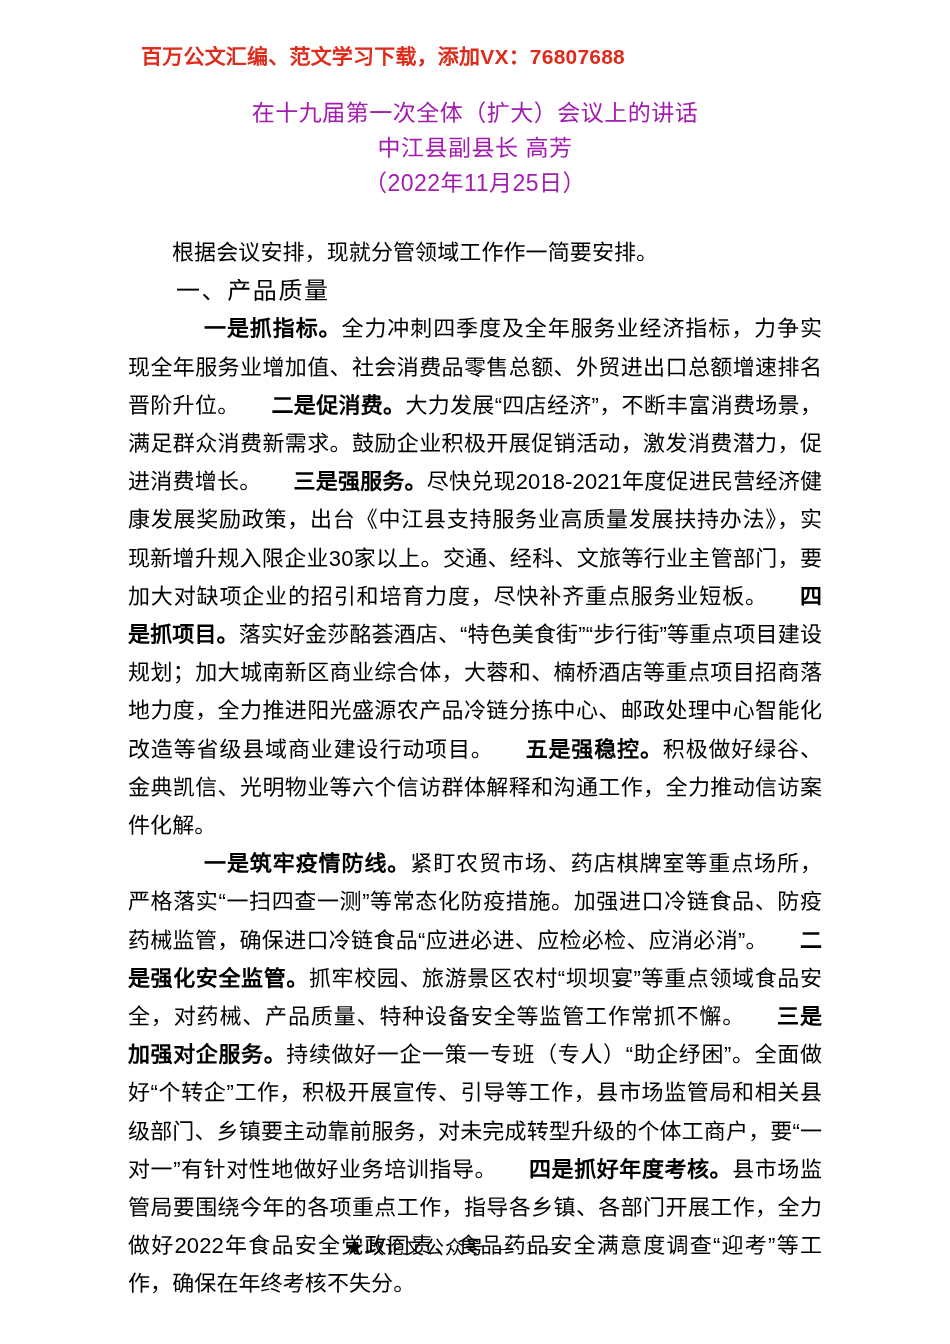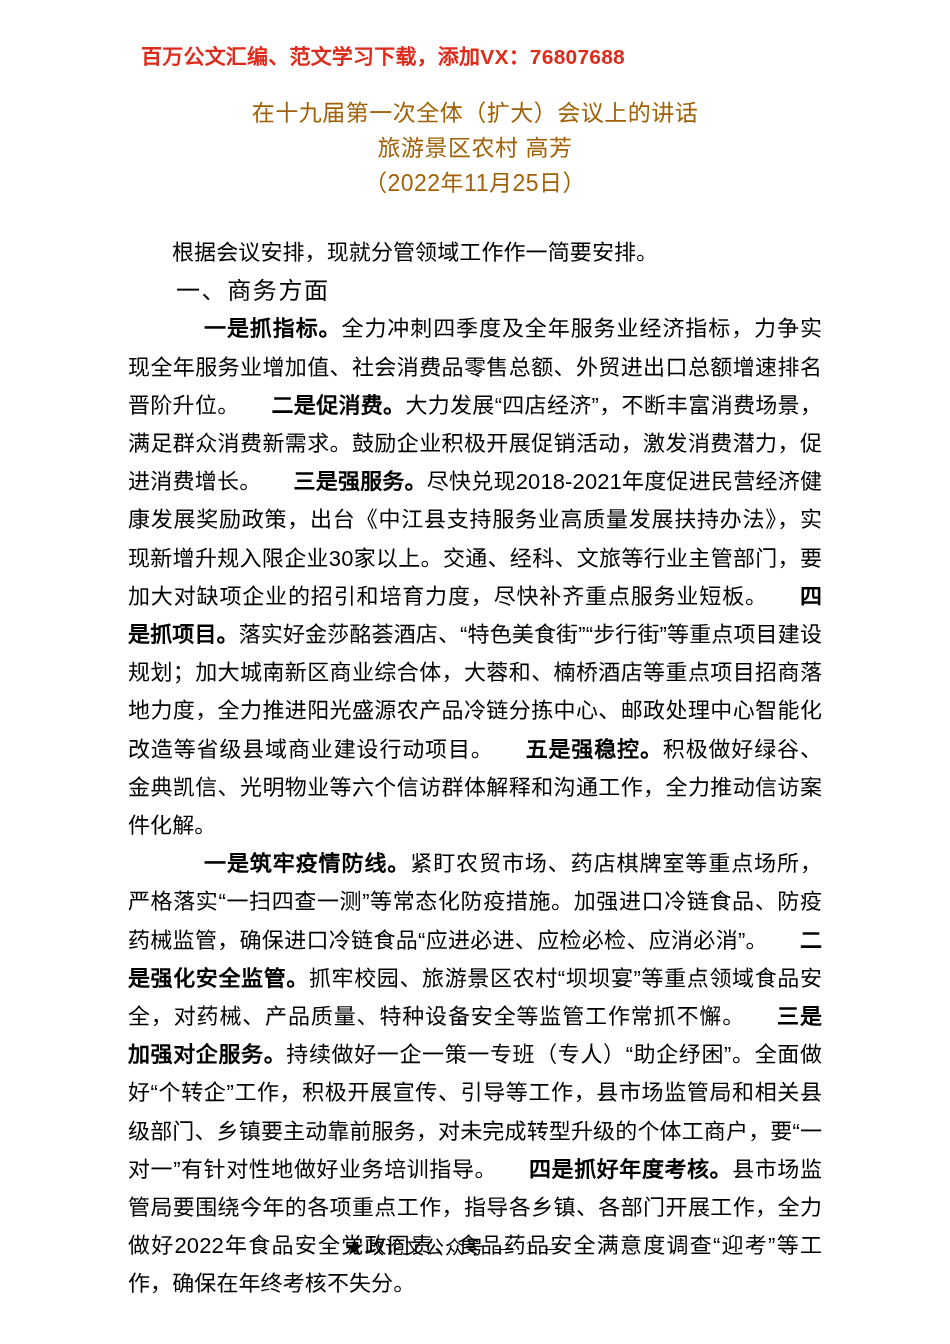--- a/index.html
+++ b/index.html
@@ -40,21 +40,21 @@
     position: absolute;
     top: 96px;
     left: 0;
     width: 950px;
     text-align: center;
   }
   .title-line {
     font-size: 23px;
     line-height: 35px;
     font-weight: normal;
-    color: #a16207;
+    color: #a21caf;
     letter-spacing: 0.5px;
   }
 
   
   .body-wrap {
     position: absolute;
     top: 234px;
     left: 128px;
     width: 694px;
   }
@@ -102,29 +102,29 @@
 </style>
 </head>
 <body>
 
 <div class="page">
 
   <div class="promo" style="color: rgb(221, 43, 28);">百万公文汇编、范文学习下载，添加VX：76807688</div>
 
   <div class="title-block">
     <div class="title-line">在十九届第一次全体（扩大）会议上的讲话</div>
-    <div class="title-line">旅游景区农村  高芳</div>
+    <div class="title-line">中江县副县长  高芳</div>
     <div class="title-line">（2022年11月25日）</div>
   </div>
 
   <div class="body-wrap">
 
     <p class="para">根据会议安排，现就分管领域工作作一简要安排。</p>
 
-    <p class="para heading">一、商务方面</p>
+    <p class="para heading">一、产品质量</p>
 
     <p class="para"><b>一是抓指标。</b><span>全力冲刺四季度及全年服务业经济指标，力争实现全年服务业增加值、社会消费品零售总额、外贸进出口总额增速排名晋阶升位。</span><b>二是促消费。</b><span>大力发展“四店经济”，不断丰富消费场景，满足群众消费新需求。鼓励企业积极开展促销活动，激发消费潜力，促进消费增长。</span><b>三是强服务。</b><span>尽快兑现2018-2021年度促进民营经济健康发展奖励政策，出台《中江县支持服务业高质量发展扶持办法》，实现新增升规入限企业30家以上。交通、经科、文旅等行业主管部门，要加大对缺项企业的招引和培育力度，尽快补齐重点服务业短板。</span><b>四是抓项目。</b><span>落实好金莎酩荟酒店、“特色美食街”“步行街”等重点项目建设规划；加大城南新区商业综合体，大蓉和、楠桥酒店等重点项目招商落地力度，全力推进阳光盛源农产品冷链分拣中心、邮政处理中心智能化改造等省级县域商业建设行动项目。</span><b>五是强稳控。</b><span>积极做好绿谷、金典凯信、光明物业等六个信访群体解释和沟通工作，全力推动信访案件化解。</span></p>
 
 
     <p class="para"><b>一是筑牢疫情防线。</b><span>紧盯农贸市场、药店棋牌室等重点场所，严格落实“一扫四查一测”等常态化防疫措施。加强进口冷链食品、防疫药械监管，确保进口冷链食品“应进必进、应检必检、应消必消”。</span><b>二是强化安全监管。</b><span>抓牢校园、旅游景区农村“坝坝宴”等重点领域食品安全，对药械、产品质量、特种设备安全等监管工作常抓不懈。</span><b>三是加强对企服务。</b><span>持续做好一企一策一专班（专人）“助企纾困”。全面做好“个转企”工作，积极开展宣传、引导等工作，县市场监管局和相关县级部门、乡镇要主动靠前服务，对未完成转型升级的个体工商户，要“一对一”有针对性地做好业务培训指导。</span><b>四是抓好年度考核。</b><span>县市场监管局要围绕今年的各项重点工作，指导各乡镇、各部门开展工作，全力做好2022年食品安全党政同责、食品药品安全满意度调查“迎考”等工作，确保在年终考核不失分。</span></p>
 
   </div>
 
   <div class="footer">
     <span class="footer-inner"><span class="footer-mark">★政论文公众号</span><span class="footer-page">—  1  —</span></span>

